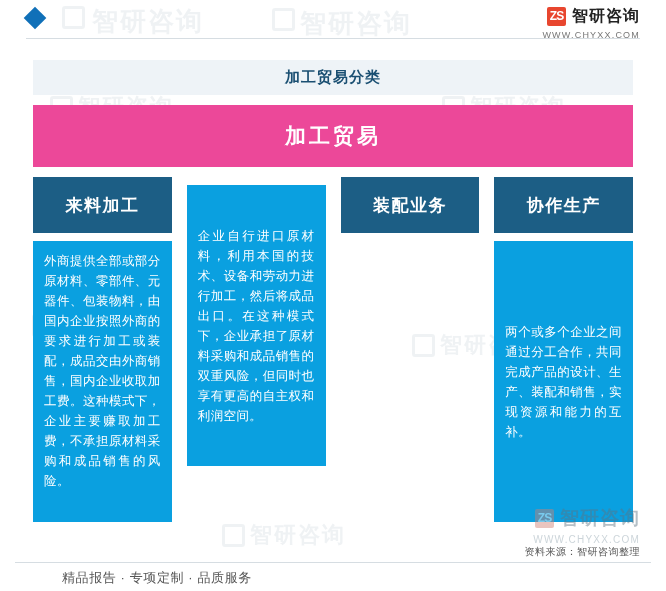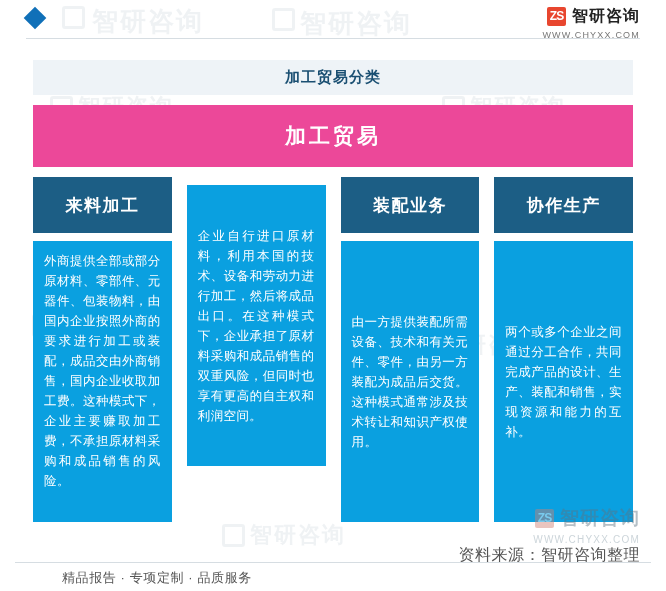--- a/index.html
+++ b/index.html
@@ -190,21 +190,21 @@
     position: absolute;
     left: 15px; top: 569px;
     font-size: 13px;
     color: #555;
     letter-spacing: 0.6px;
     margin-left: 47px;
   }
   .source-note {
     position: absolute;
     right: 26px; top: 545px;
-    font-size: 16px;
+    font-size: 10px;
     color: #555;
     letter-spacing: 0.5px;
   }
   .footer-brand {
     position: absolute;
     right: 26px; top: 505px;
     text-align: right;
     opacity: 0.45;
   }
   .footer-brand .brand-name { font-size: 19px; color: #5d7382; }
@@ -257,23 +257,20 @@
     </div>
 
     <div class="col">
       <div class="col-body mid">
         <span>企业自行进口原材料，利用本国的技术、设备和劳动力进行加工，然后将成品出口。在这种模式下，企业承担了原材料采购和成品销售的双重风险，但同时也享有更高的自主权和利润空间。</span>
       </div>
     </div>
 
     <div class="col">
       <div class="col-head">装配业务</div>
-      <div class="col-body mid">
-        <span>由一方提供装配所需设备、技术和有关元件、零件，由另一方装配为成品后交货。这种模式通常涉及技术转让和知识产权使用。</span>
-      </div>
     </div>
 
     <div class="col">
       <div class="col-head">协作生产</div>
       <div class="col-body mid">
         <span>两个或多个企业之间通过分工合作，共同完成产品的设计、生产、装配和销售，实现资源和能力的互补。</span>
       </div>
     </div>
 
   </div>

